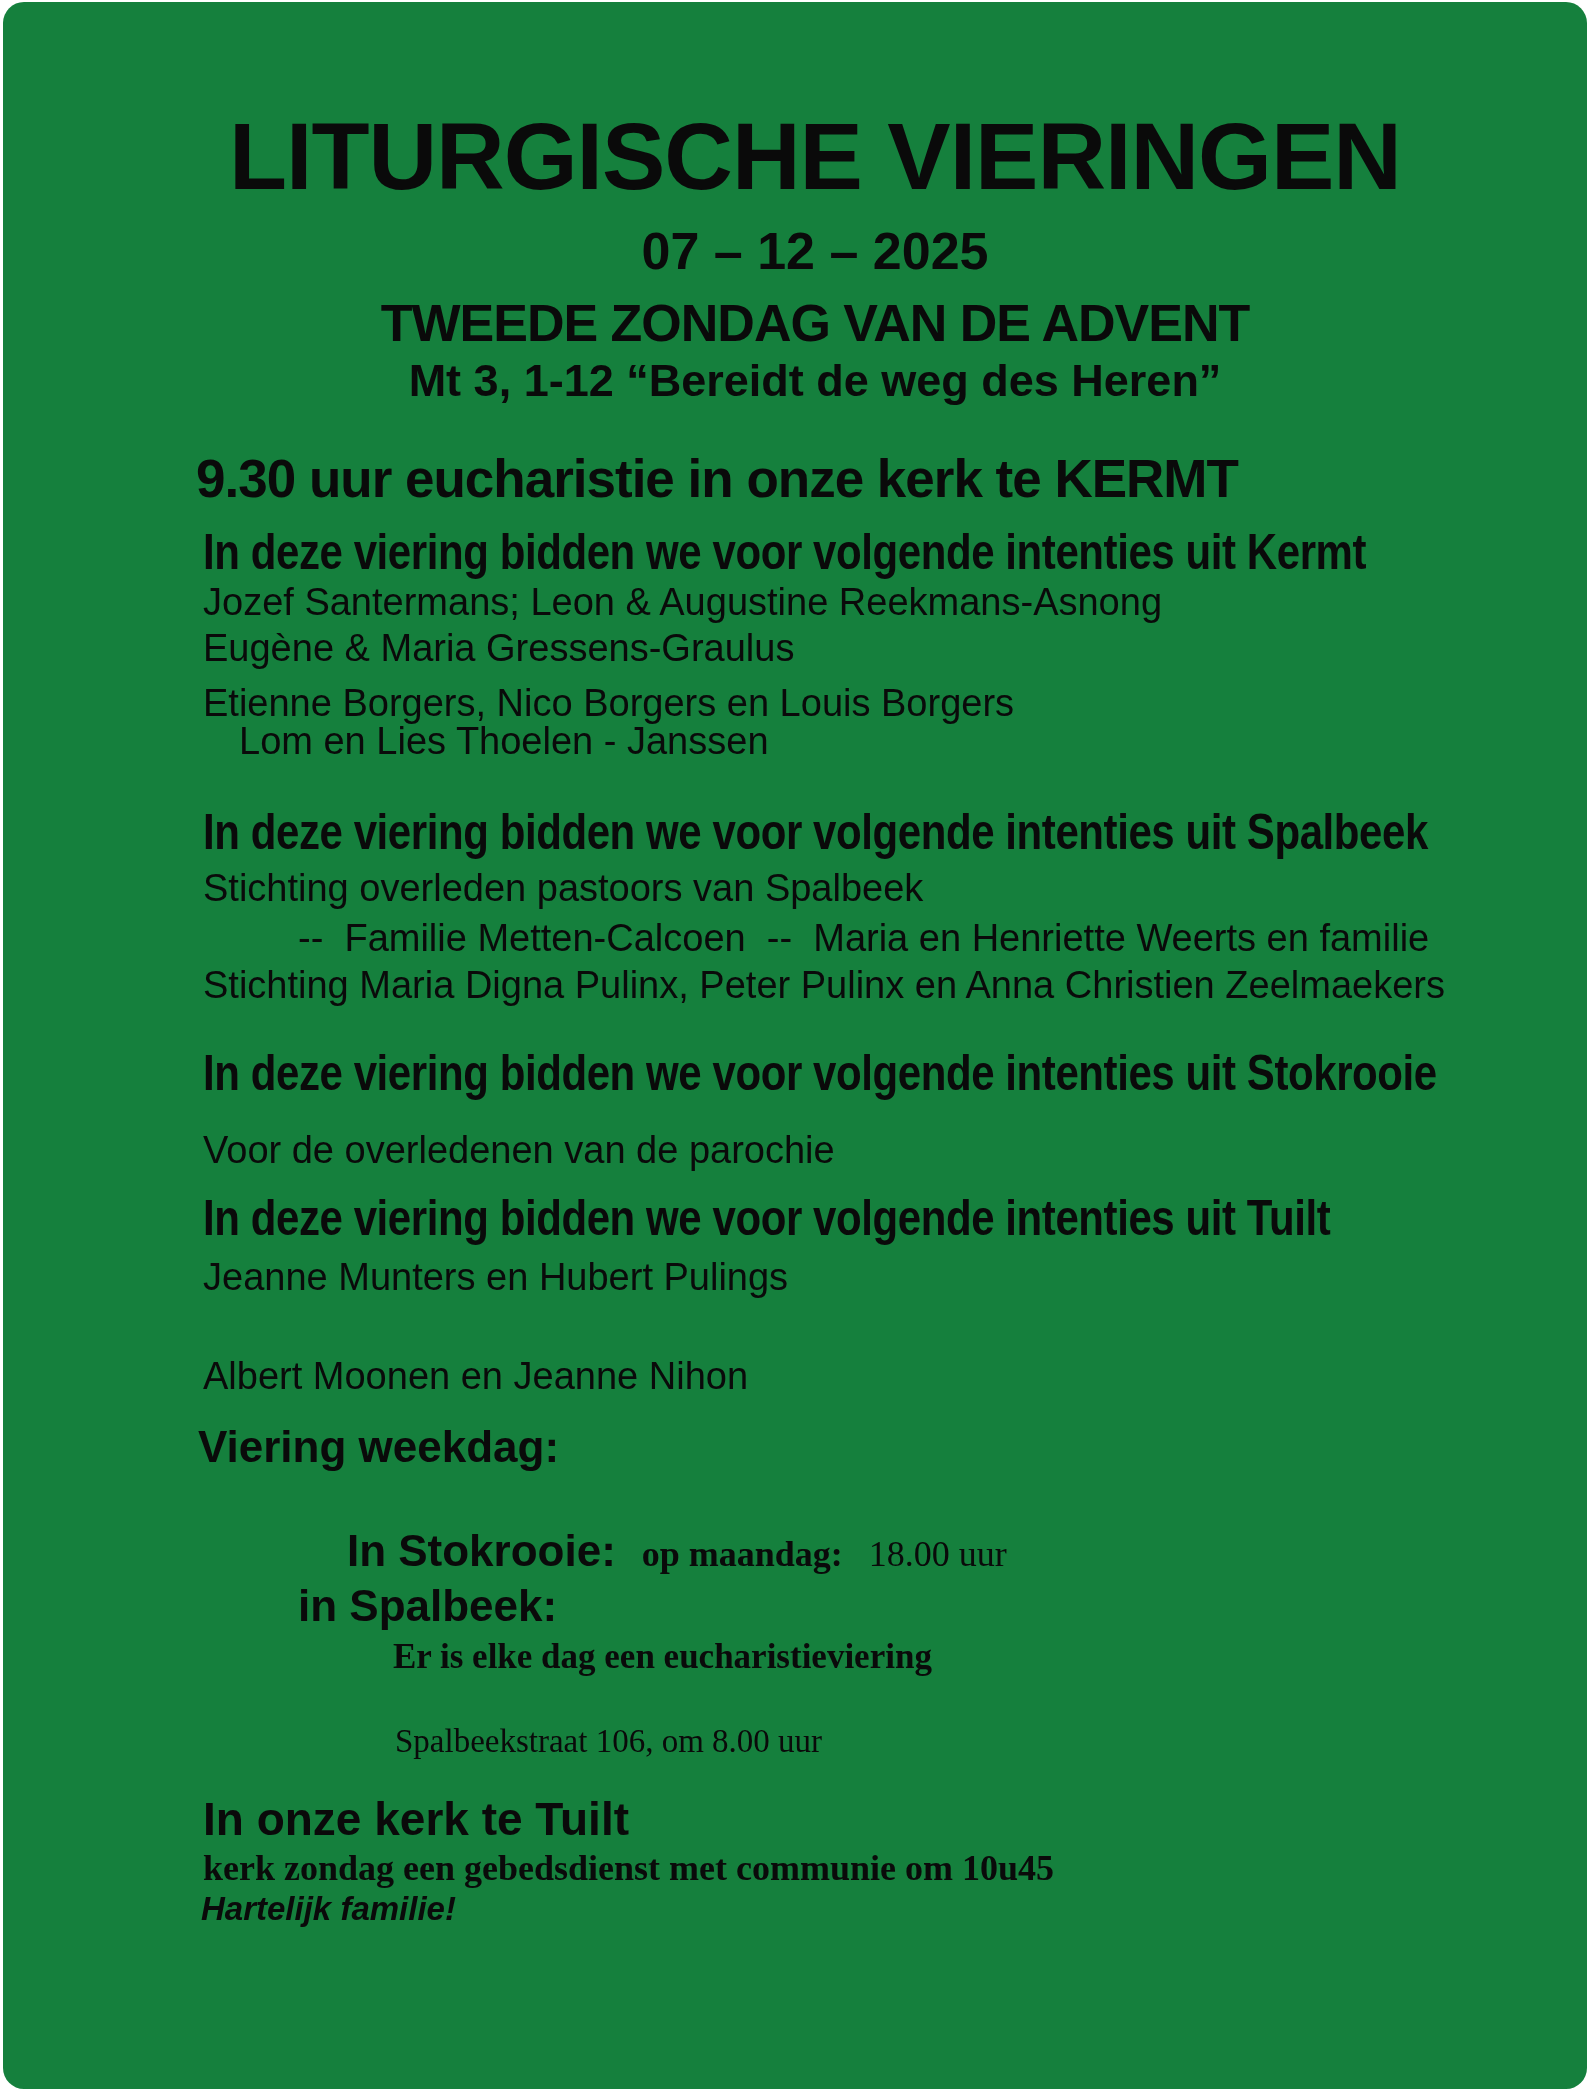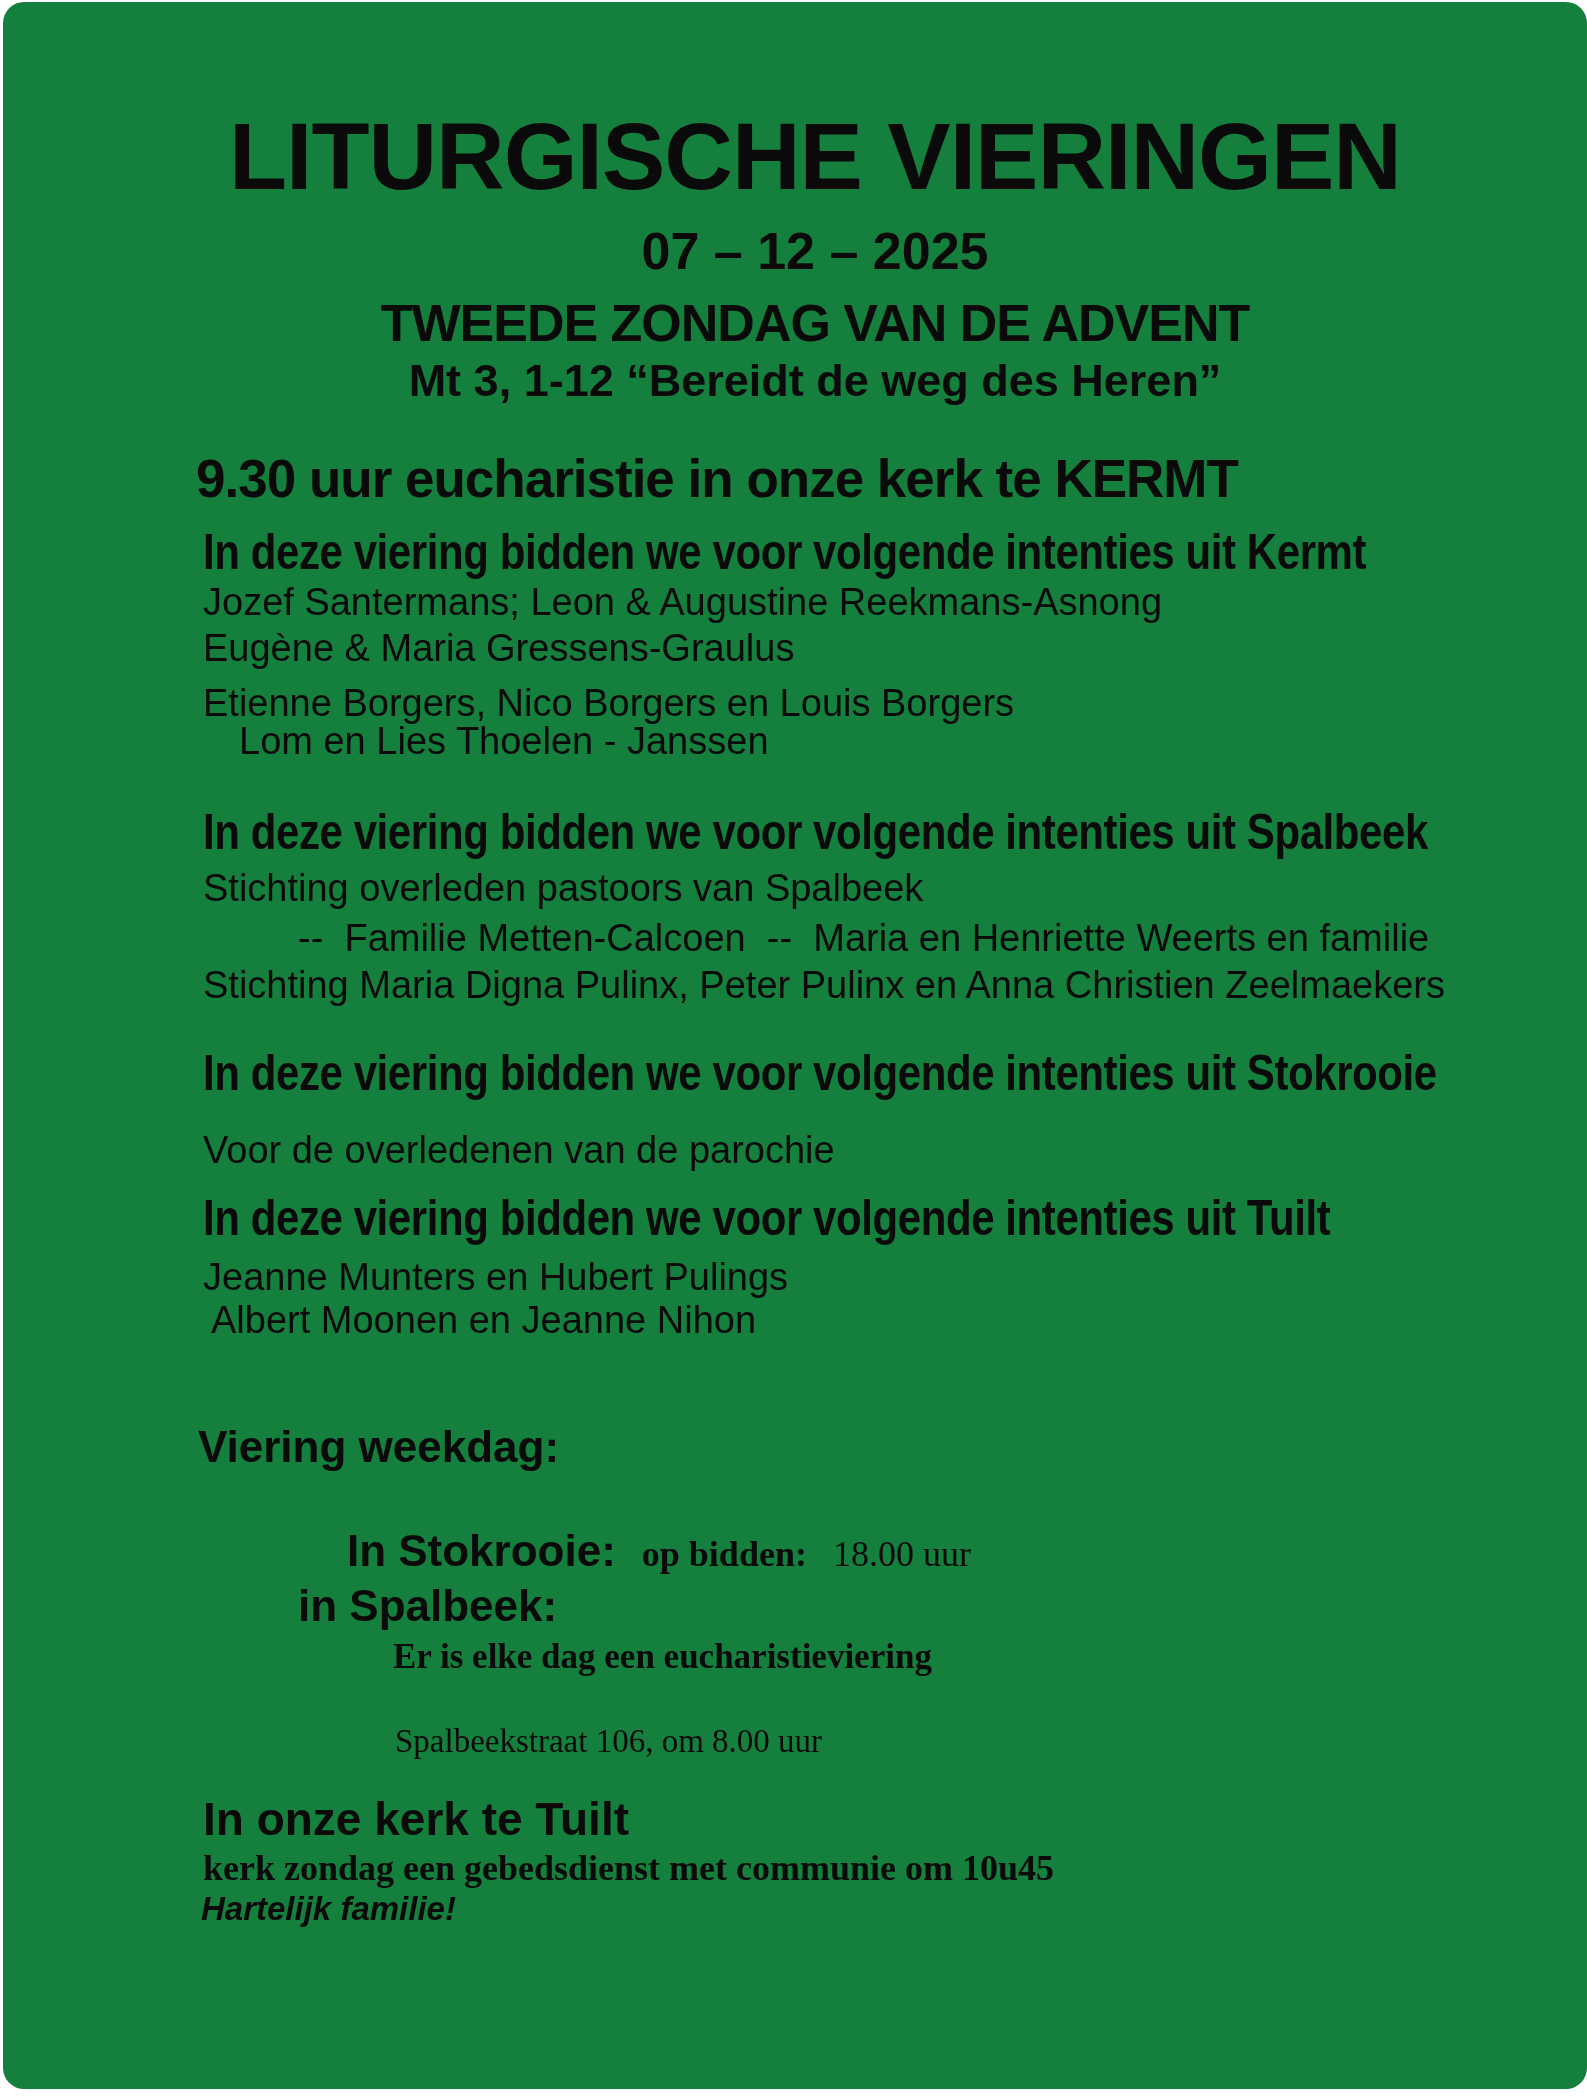--- a/index.html
+++ b/index.html
@@ -44,21 +44,21 @@
   }
   .h-kermt{top:521px;left:200px;}
   .h-spalbeek{top:801px;left:200px;}
   .h-stokrooie{top:1042px;left:200px;}
   .h-tuilt{top:1187px;left:200px;}
 
   .body-line{font-size:38px;left:200px;}
   .n1{top:578px;} .n2{top:624px;} .n3{top:671px;margin-top:8px;} .n4{top:717px;margin-left:36px;}
   .s1{top:864px;} .s2{top:914px;left:295px;} .s3{top:961px;}
   .k1{top:1106px;margin-top:20px;}
-  .t1{top:1253px;} .t2{top:1296px;margin-left:8px;}
+  .t1{top:1253px;} .t2{top:1352px;}
 
   .weekday-heading{top:1419px;left:195px;font-size:44px;font-weight:bold;}
   .stokrooie-line{top:1471px;left:295px;font-size:44px;font-weight:bold;}
   .stokrooie-day{font-family:"Liberation Serif",serif;font-size:36px;font-weight:bold;margin-left:26px;}
   .stokrooie-time{font-family:"Liberation Serif",serif;font-size:36px;font-weight:normal;margin-left:26px;}
   .spalbeek-label{top:1578px;left:295px;font-size:44px;font-weight:bold;}
   .spalbeek-l1{top:1634px;left:390px;font-size:35px;font-weight:bold;}
   .spalbeek-l2{top:1720px;left:392px;font-size:33px;font-weight:normal;}
 
   .tuilt-heading{top:1790px;left:200px;font-size:46px;font-weight:bold;}
@@ -91,21 +91,21 @@
   <div class="line sans sec-heading h-stokrooie">In deze viering bidden we voor volgende intenties uit Stokrooie</div>
   <div class="line sans body-line k1">Voor de overledenen van de parochie</div>
 
   <div class="line sans sec-heading h-tuilt">In deze viering bidden we voor volgende intenties uit Tuilt</div>
   <div class="line sans body-line t1">Jeanne Munters en Hubert Pulings</div>
   <div class="line sans body-line t2">Albert Moonen en Jeanne Nihon</div>
 
   <div class="line sans weekday-heading">Viering weekdag:</div>
 
   <div class="line sans stokrooie-line">
-    <span>In Stokrooie:</span><span class="stokrooie-day">op bidden:</span><span class="stokrooie-time">18.00 uur</span>
+    <span>In Stokrooie:</span><span class="stokrooie-day">op maandag:</span><span class="stokrooie-time">18.00 uur</span>
   </div>
 
   <div class="line sans spalbeek-label">in Spalbeek:</div>
   <div class="line serif spalbeek-l1">Er is elke dag een eucharistieviering</div>
   <div class="line serif spalbeek-l2">Spalbeekstraat 106, om 8.00 uur</div>
 
   <div class="line sans tuilt-heading">In onze kerk te Tuilt</div>
   <div class="line serif tuilt-line">kerk zondag een gebedsdienst met communie om 10u45</div>
   <div class="line sans welcome">Hartelijk familie!</div>
 

